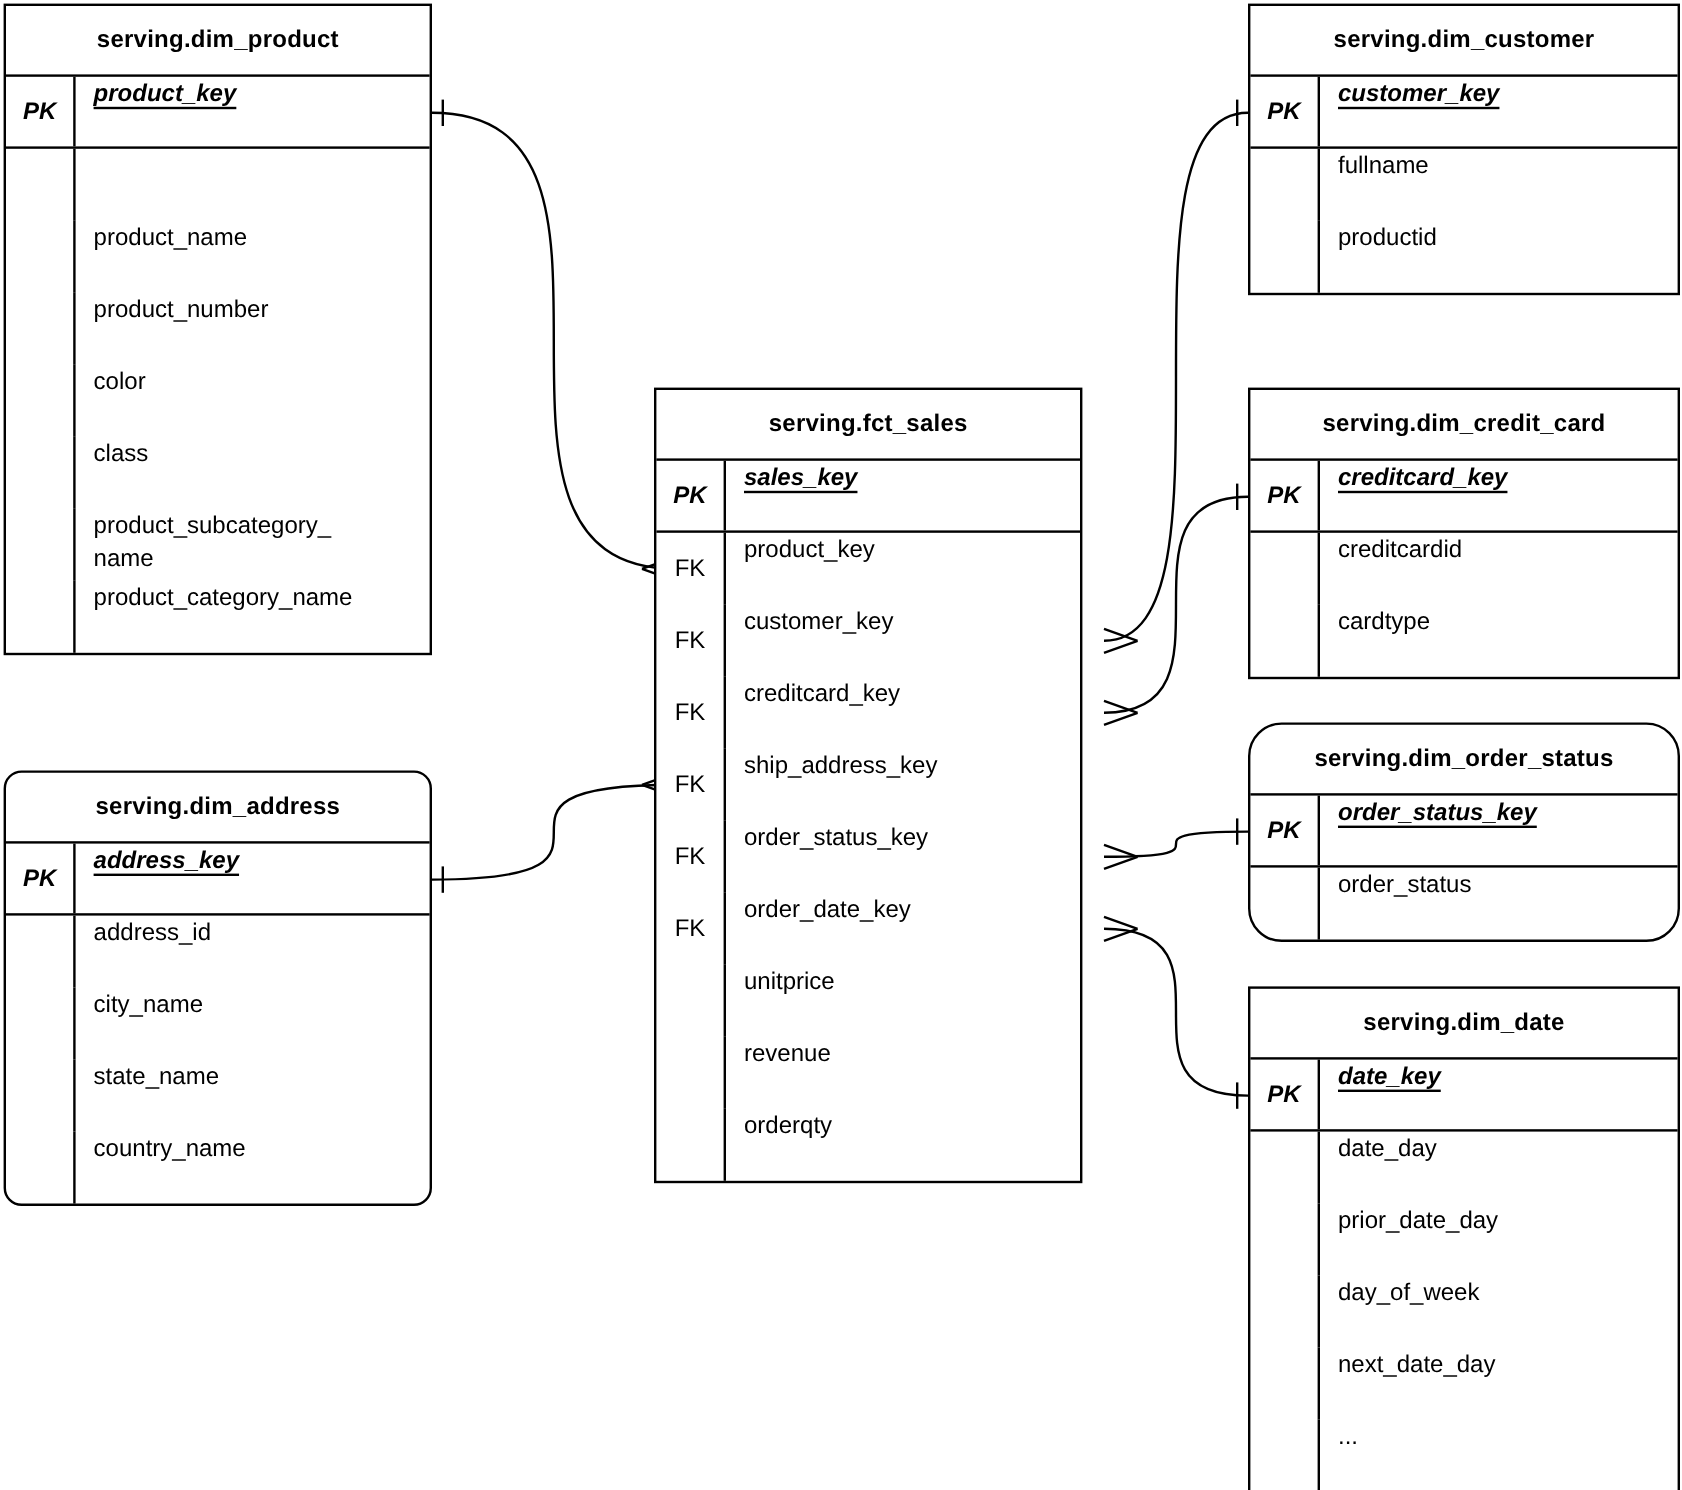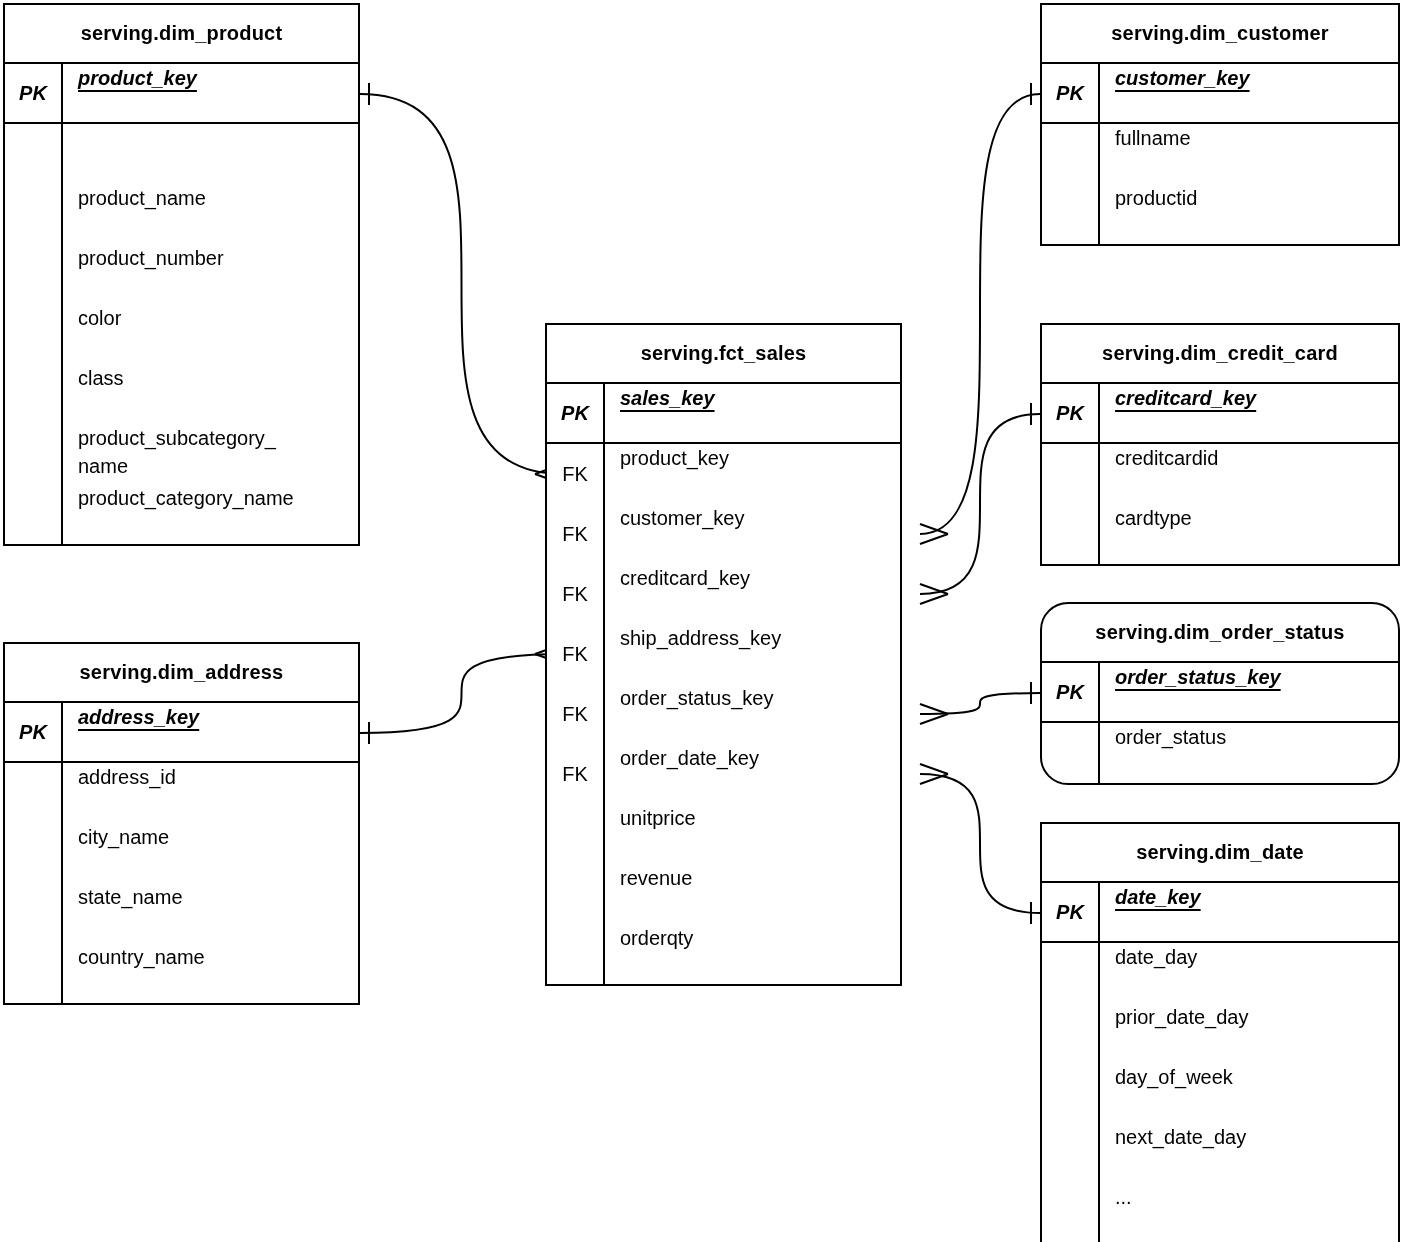--- a/index.html
+++ b/index.html
@@ -128,21 +128,21 @@
         <div class="table-row">
           <div class="badge-cell"></div>
           <div class="label-cell"><span>product_subcategory_
 name</span></div>
         </div>
         <div class="table-row">
           <div class="badge-cell"></div>
           <div class="label-cell"><span>product_category_name</span></div>
         </div>
       </div>
-      <div class="table-box" style="left: 3px; top: 642px; width: 357px;">
+      <div class="table-box" style="left: 3px; top: 642px; width: 357px; border-radius: 15px;">
         <div class="table-header">serving.dim_address</div>
         <div class="table-row key-row">
           <div class="badge-cell pk">PK</div>
           <div class="label-cell"><span class="key-underline">address_key</span></div>
         </div>
         <div class="table-row">
           <div class="badge-cell"></div>
           <div class="label-cell"><span>address_id</span></div>
         </div>
         <div class="table-row">

